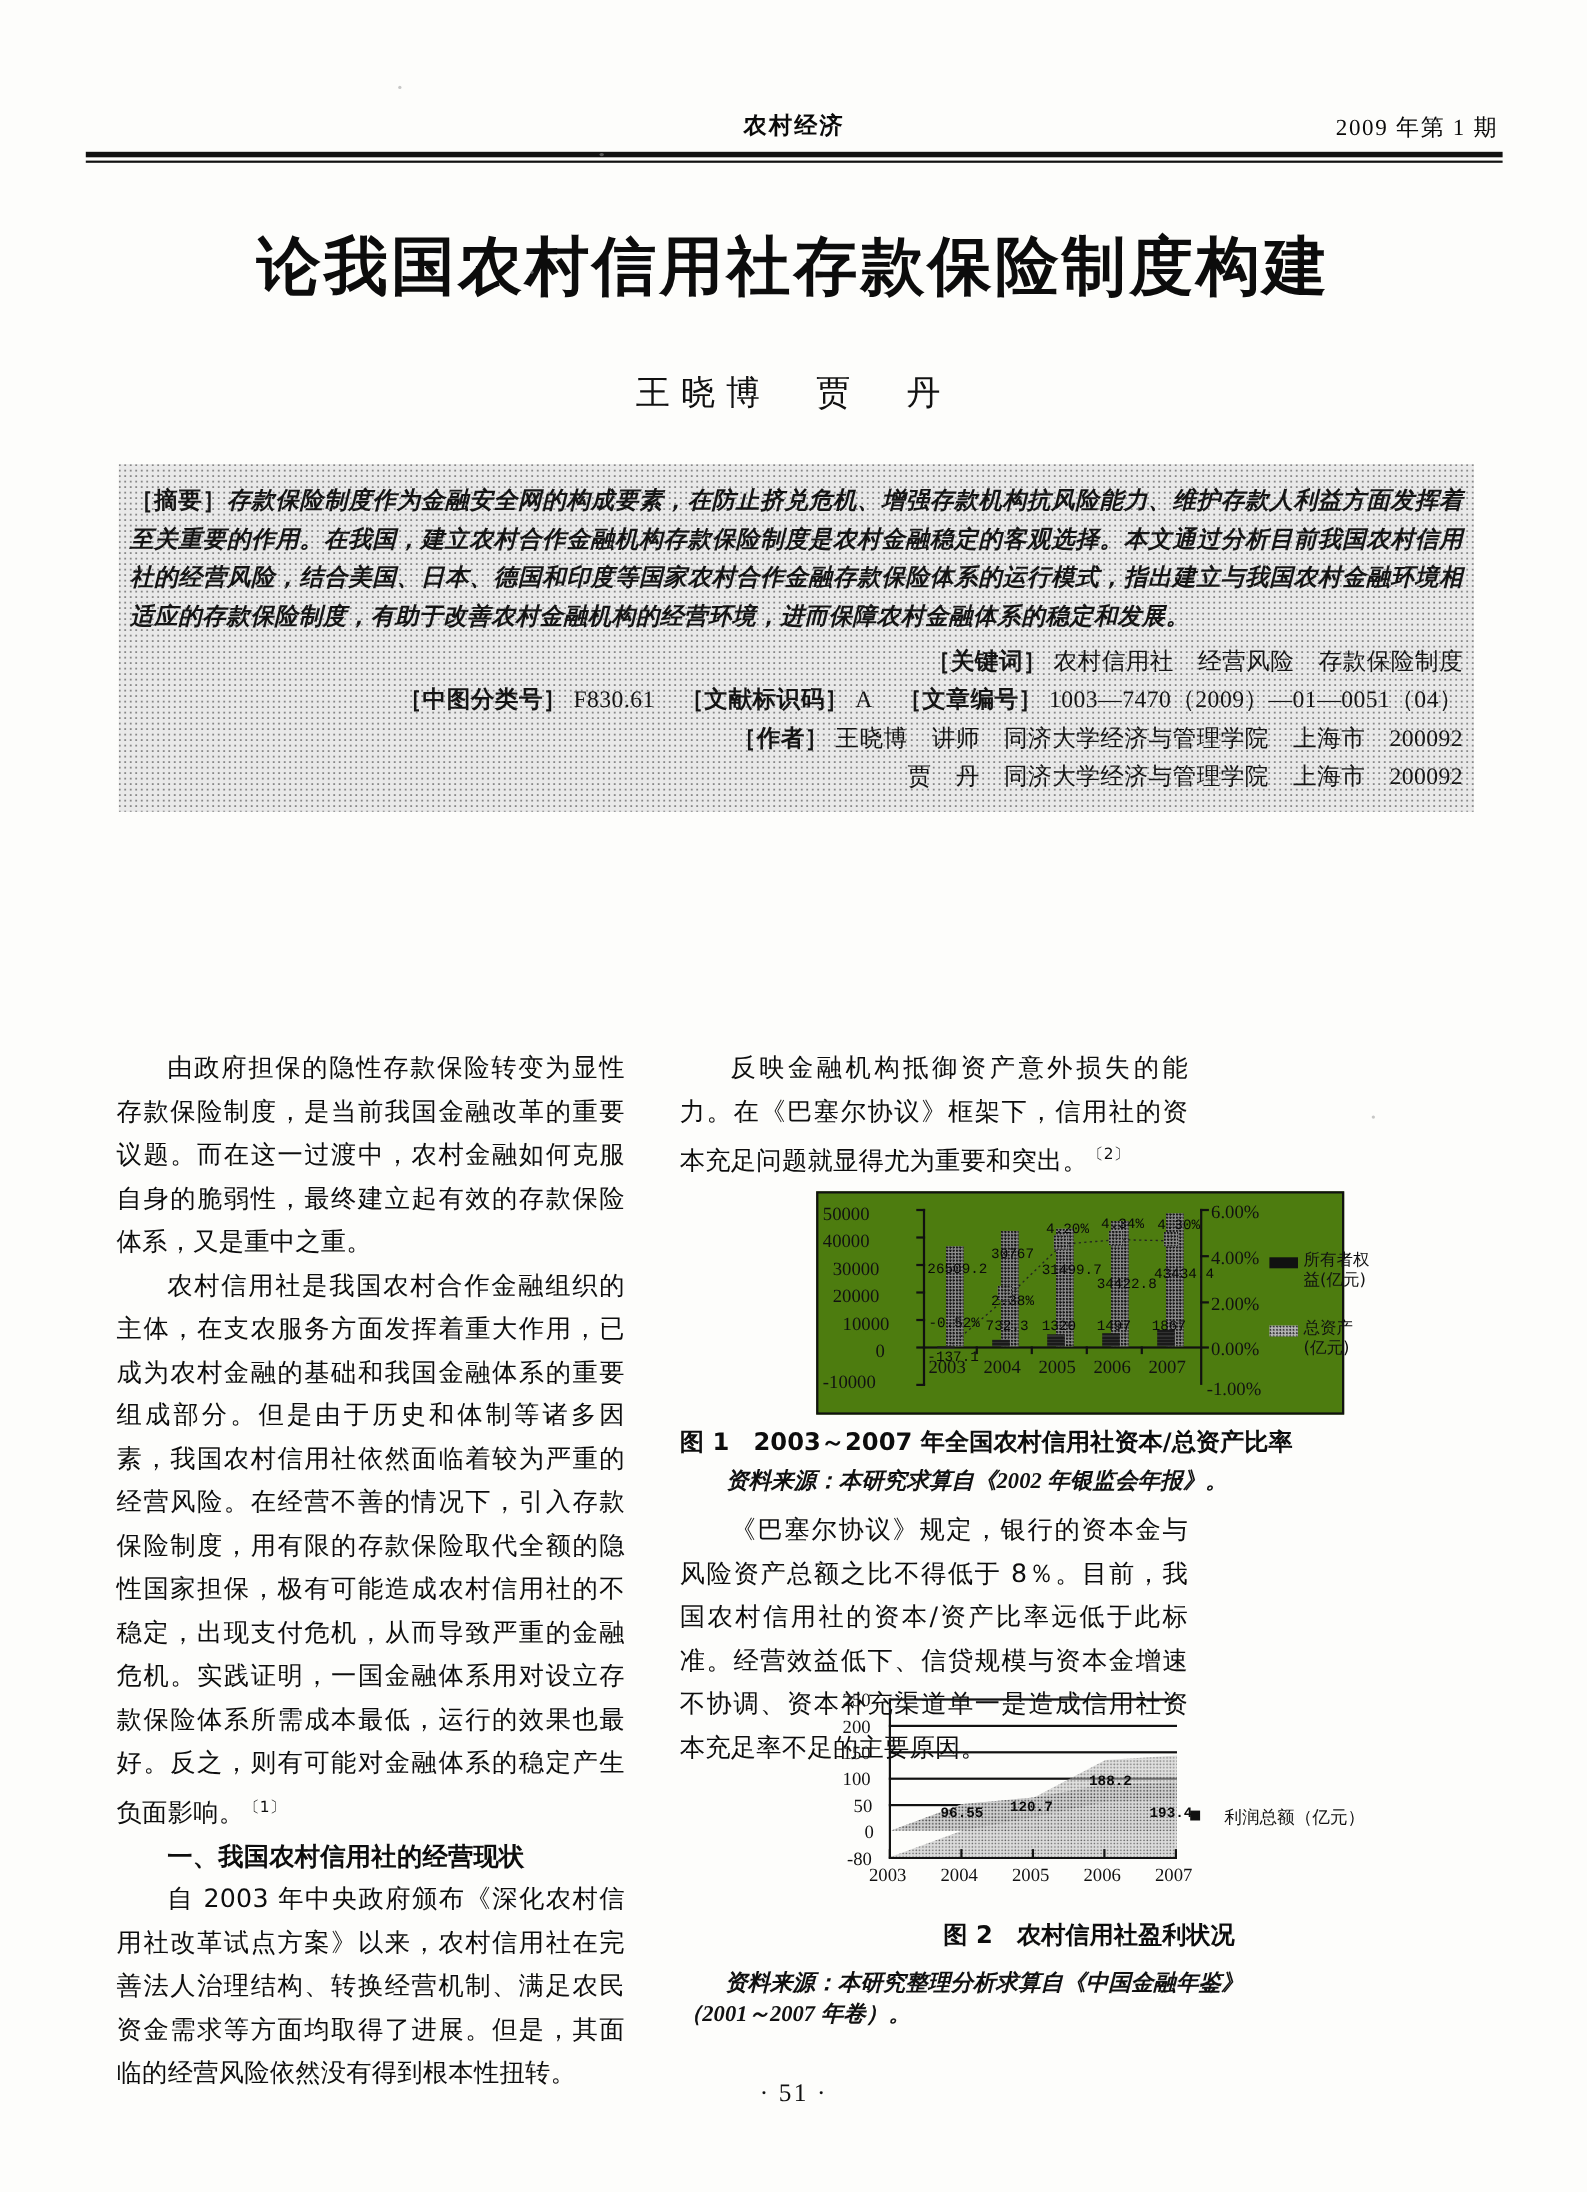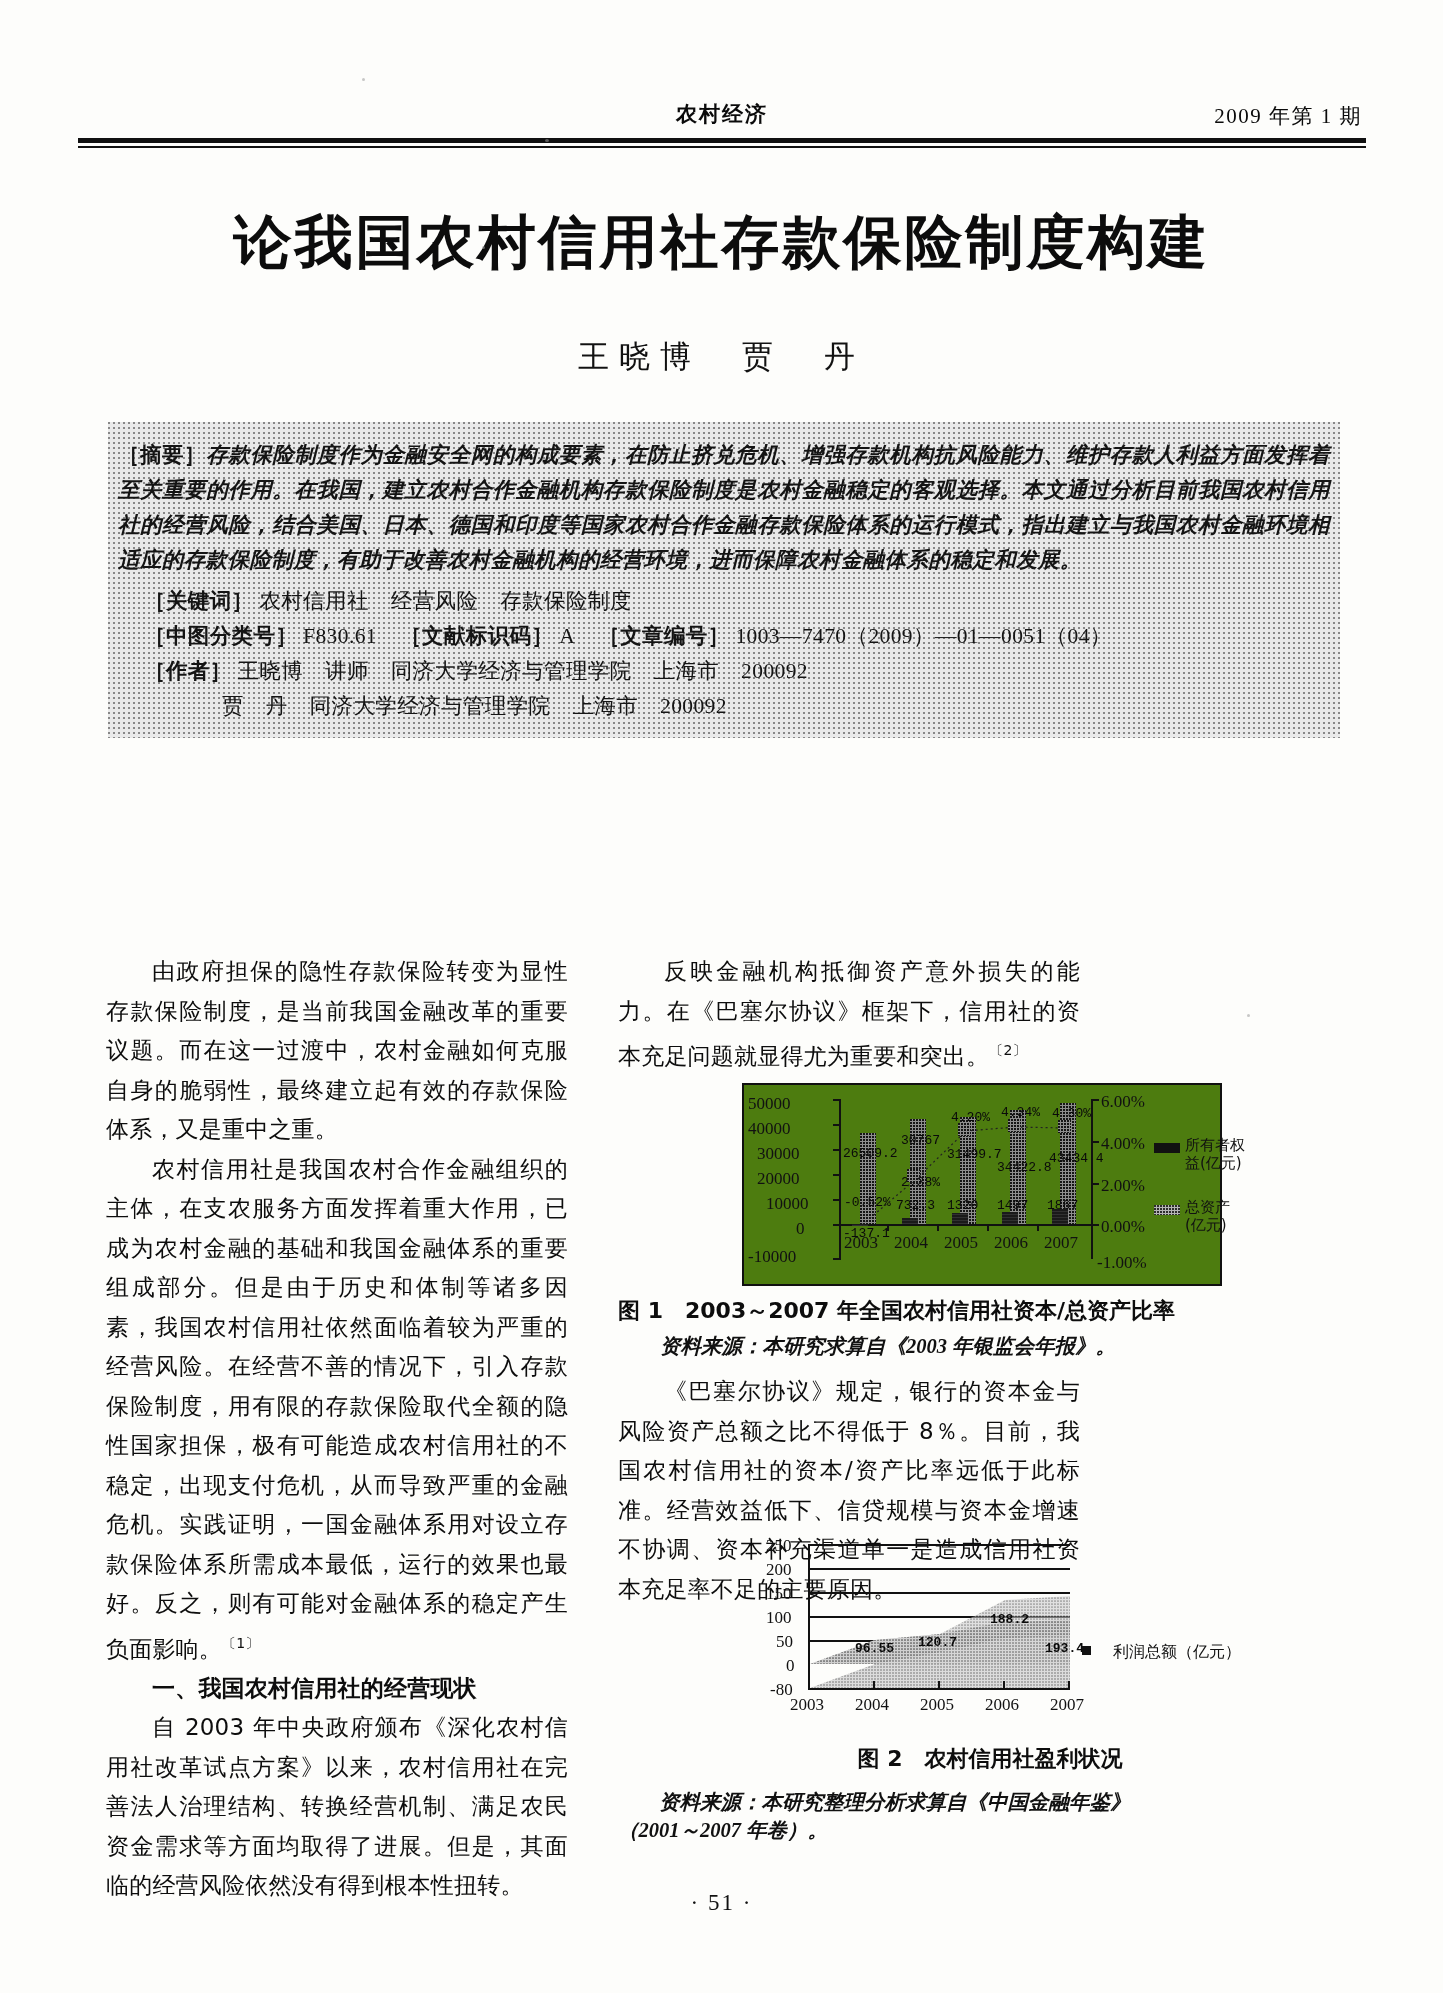--- a/index.html
+++ b/index.html
@@ -64,21 +64,21 @@
     letter-spacing:.4px;
     color:#141414;
   }
   .abstract p{margin:0;}
   .abstract .body{
     text-align:justify;
     font-weight:700;
     font-style:italic;
   }
   .abstract .meta{margin-top:6px;}
-  .abstract .meta p{ text-indent:26px; }
+  .abstract .meta p{ text-indent:26px;text-align:right; }
   .abstract .meta .affil{ text-indent:104px; }
   .tag{font-weight:700;font-style:normal;}
 
   
   .col{
     position:absolute;
     font-family:"DejaVu Sans","Liberation Sans",sans-serif;
     font-size:23px;
     line-height:39.5px;
     letter-spacing:.2px;
@@ -310,21 +310,21 @@
       <span>益(亿元)</span>
     </div>
     <div class="swatch sw-grey" style="left:410px;top:120px;width:26px;height:10px;"></div>
     <div class="legtxt" style="left:441px;top:113px;">
       <span>总资产</span><br>
       <span>(亿元)</span>
     </div>
   </div>
 
   <div class="fig-cap f1cap">图 1　2003～2007 年全国农村信用社资本/总资产比率</div>
-  <div class="fig-src f1src">资料来源：本研究求算自《2003 年银监会年报》。</div>
+  <div class="fig-src f1src">资料来源：本研究求算自《2002 年银监会年报》。</div>
 
   <div class="col colr-2" style="top:1372px;">
     <p>《巴塞尔协议》规定，银行的资本金与风险资产总额之比不得低于 8％。目前，我国农村信用社的资本/资产比率远低于此标准。经营效益低下、信贷规模与资本金增速不协调、资本补充渠道单一是造成信用社资本充足率不足的主要原因。</p>
   </div>
 
   <div class="fig2-box">
 
     <div class="axlabel" style="left:6px;top:-4px;text-align:center;">250</div>
     <div class="axlabel" style="left:6px;top:20px;">200</div>
     <div class="axlabel" style="left:6px;top:44px;">150</div>

